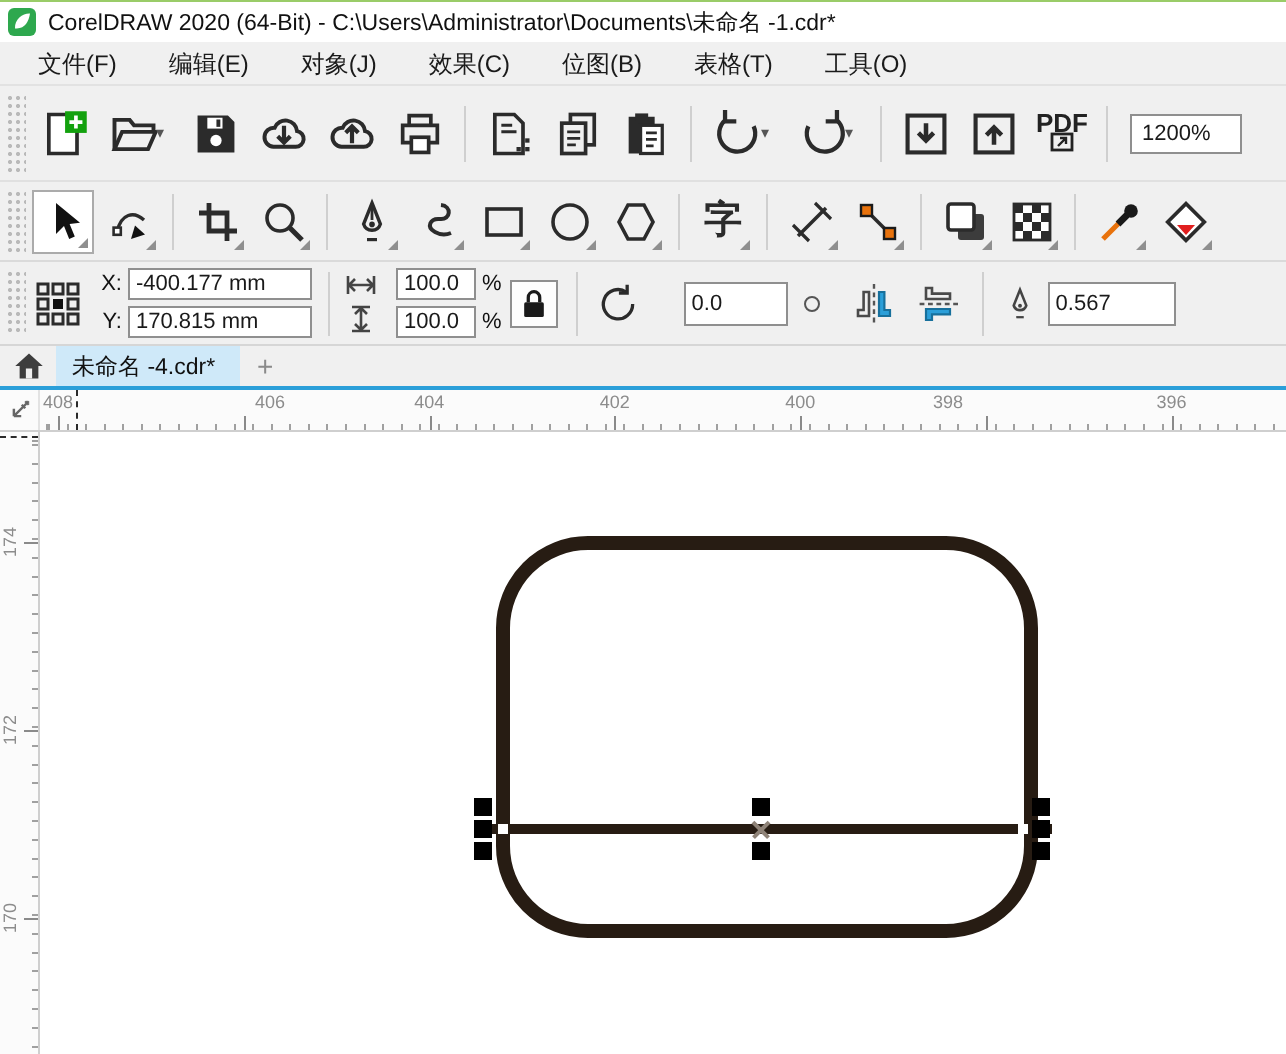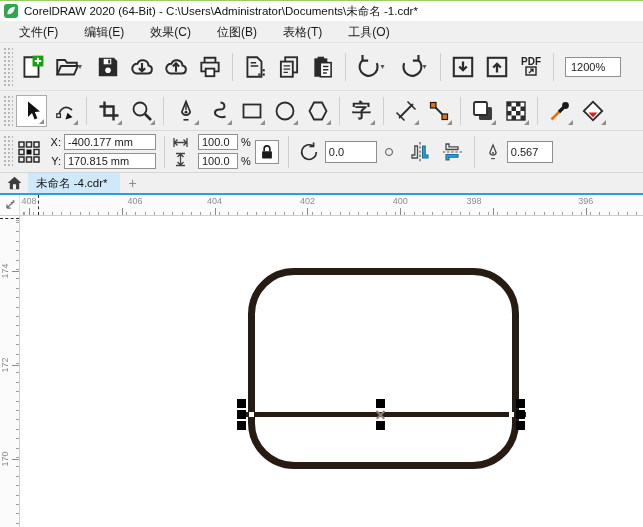--- a/index.html
+++ b/index.html
@@ -20,36 +20,36 @@
           background-image:radial-gradient(#b9b9b9 1px, transparent 1.1px); background-size:4px 4px; }
   .sep { width:1px; height:28px; background:#cfcfcf; margin:0 5px; }
   .tbtn { position:relative; width:30px; height:30px; display:flex; align-items:center; justify-content:center; flex:none; }
   .caret { font-size:8px; color:#555; margin-left:-2px; width:8px; }
 
   .std-toolbar { height:48px; display:flex; align-items:center; background:#f0f0f0; border-bottom:1px solid #e0e0e0; padding-left:2px; }
   .std-toolbar .tbtn { margin:0 2px; }
 
   .combo { width:56px; height:20px; background:#fff; border:1px solid #8f8f8f; display:flex; align-items:center; padding-left:5px; font-size:11px; margin-left:6px; flex:none; }
 
-  .pdf-btn { display:flex; flex-direction:column; align-items:center; justify-content:center; font-weight:bold; font-size:10px; line-height:9px; color:#222; }
+  .pdf-btn { display:flex; flex-direction:column; align-items:center; justify-content:center; font-weight:bold; font-size:13px; line-height:9px; color:#222; }
 
   
   .toolbox { height:40px; display:flex; align-items:center; background:#f0f0f0; border-bottom:1px solid #dadada; padding-left:2px; }
   .tool { position:relative; width:31px; height:32px; display:flex; align-items:center; justify-content:center; margin:0 1px; flex:none; }
   .tool::after { content:""; position:absolute; right:2px; bottom:2px; border-style:solid; border-width:0 0 5px 5px; border-color:transparent transparent #8f8f8f transparent; }
   .tool.active { background:#ffffff; border:1px solid #ababab; }
   .cjk-glyph { font-size:19px; font-weight:bold; color:#2b2b2b; line-height:1; }
 
   
   .propbar { height:42px; display:flex; align-items:center; background:#f0f0f0; border-bottom:1px solid #d6d6d6; padding-left:2px; }
   .stack { display:flex; flex-direction:column; gap:3px; }
   .prow { display:flex; align-items:center; gap:3px; }
   .plabel { font-size:11px; width:14px; text-align:right; color:#111; }
   .field { background:#fff; border:1px solid #8f8f8f; height:16px; font-size:11px; line-height:14px; padding:0 3px; overflow:hidden; white-space:nowrap; }
-  .f-xy { width:92px; } .f-size { width:86px; } .f-scale { width:40px; } .f-rot { width:52px; } .f-outline { width:46px; }
+  .f-xy { width:92px; } .f-size { width:86px; } .f-scale { width:40px; } .f-rot { width:52px; } .f-outline { width:64px; }
   .pct { font-size:11px; color:#111; }
   .pbtn { width:24px; height:24px; border:1px solid #8f8f8f; background:#fdfdfd; display:flex; align-items:center; justify-content:center; flex:none; }
   .pico { display:flex; align-items:center; justify-content:center; }
   .degree { width:8px; height:8px; border:1.6px solid #555; border-radius:50%; margin-left:8px; }
 
   
   .tabbar { height:22px; background:#f0f0f0; display:flex; align-items:stretch; border-bottom:2px solid #2b9fd9; }
   .home-btn { width:28px; display:flex; align-items:center; justify-content:center; }
   .doc-tab { background:#cfe9f9; display:flex; align-items:center; padding:0 12px 0 8px; font-size:11.5px; color:#111; }
   .newtab-btn { width:26px; display:flex; align-items:center; justify-content:center; color:#8a8a8a; font-size:14px; }
@@ -91,20 +91,21 @@
     <svg width="14" height="14" viewBox="0 0 14 14">
         <rect width="14" height="14" rx="3" fill="#2ea84e"></rect>
         <path d="M3.5 10.2 C3.2 5.5 7.5 2.6 11 2.8 C10.3 7 8.2 10.8 3.5 10.2 Z" fill="#fff"></path>
       </svg>
     <span class="title">CorelDRAW 2020 (64-Bit) - C:\Users\Administrator\Documents\未命名 -1.cdr*</span>
   </div>
 
   <nav class="menubar">
     <span class="menu-item">文件(F)</span>
     <span class="menu-item">编辑(E)</span>
+    <span class="menu-item">对象(J)</span>
     <span class="menu-item">效果(C)</span>
     <span class="menu-item">位图(B)</span>
     <span class="menu-item">表格(T)</span>
     <span class="menu-item">工具(O)</span>
   </nav>
 
   <div class="std-toolbar">
     <div class="grip"></div>
 
     <div class="tbtn">
@@ -406,21 +407,21 @@
     </div>
 
     <div class="sep" style="height:32px;margin:0 9px"></div>
 
     <span class="pico">
       <svg width="22" height="22" viewBox="0 0 24 24">
           <path d="M16.5 5.5 A8 8 0 1 0 20 12" fill="none" stroke="#2b2b2b" stroke-width="1.8"></path>
           <path d="M17 1.5 v4.5 h-4.5" fill="none" stroke="#2b2b2b" stroke-width="1.8"></path>
         </svg>
     </span>
-    <div class="field f-rot" style="margin-left:5px;height:22px;line-height:20px">0.0</div>
+    <div class="field f-rot" style="margin-left:22px;height:22px;line-height:20px">0.0</div>
     <span class="degree"></span>
 
     <div style="width:14px"></div>
 
     <div class="pico" style="width:26px">
       <svg width="22" height="22" viewBox="0 0 22 22">
           <path d="M11 1 V21" stroke="#555" stroke-width="1.2" stroke-dasharray="2.4 1.8"></path>
           <path d="M8.5 5 V17 H3 V14 H5.8 V5 Z" fill="none" stroke="#4a4a4a" stroke-width="1.3"></path>
           <path d="M13.5 5 V17 H19 V14 H16.2 V5 Z" fill="#2b9fd9" stroke="#17709c" stroke-width="1.1"></path>
         </svg>

